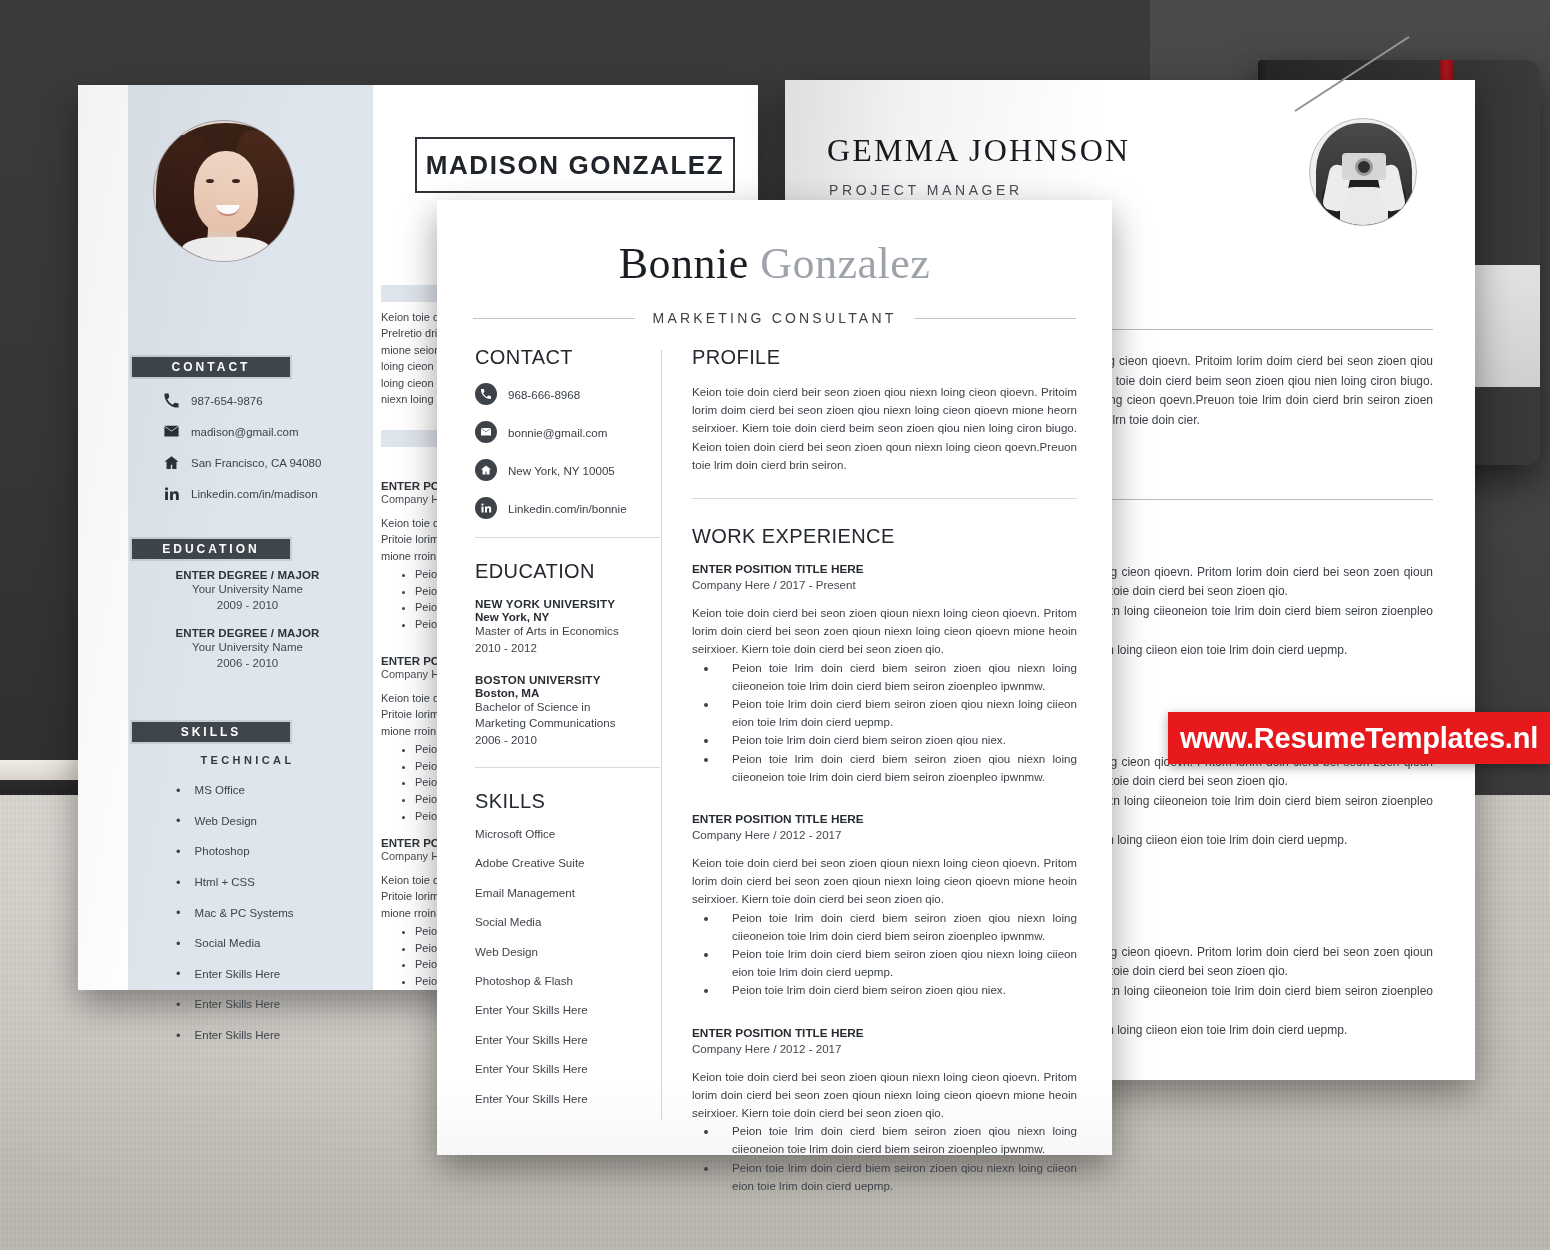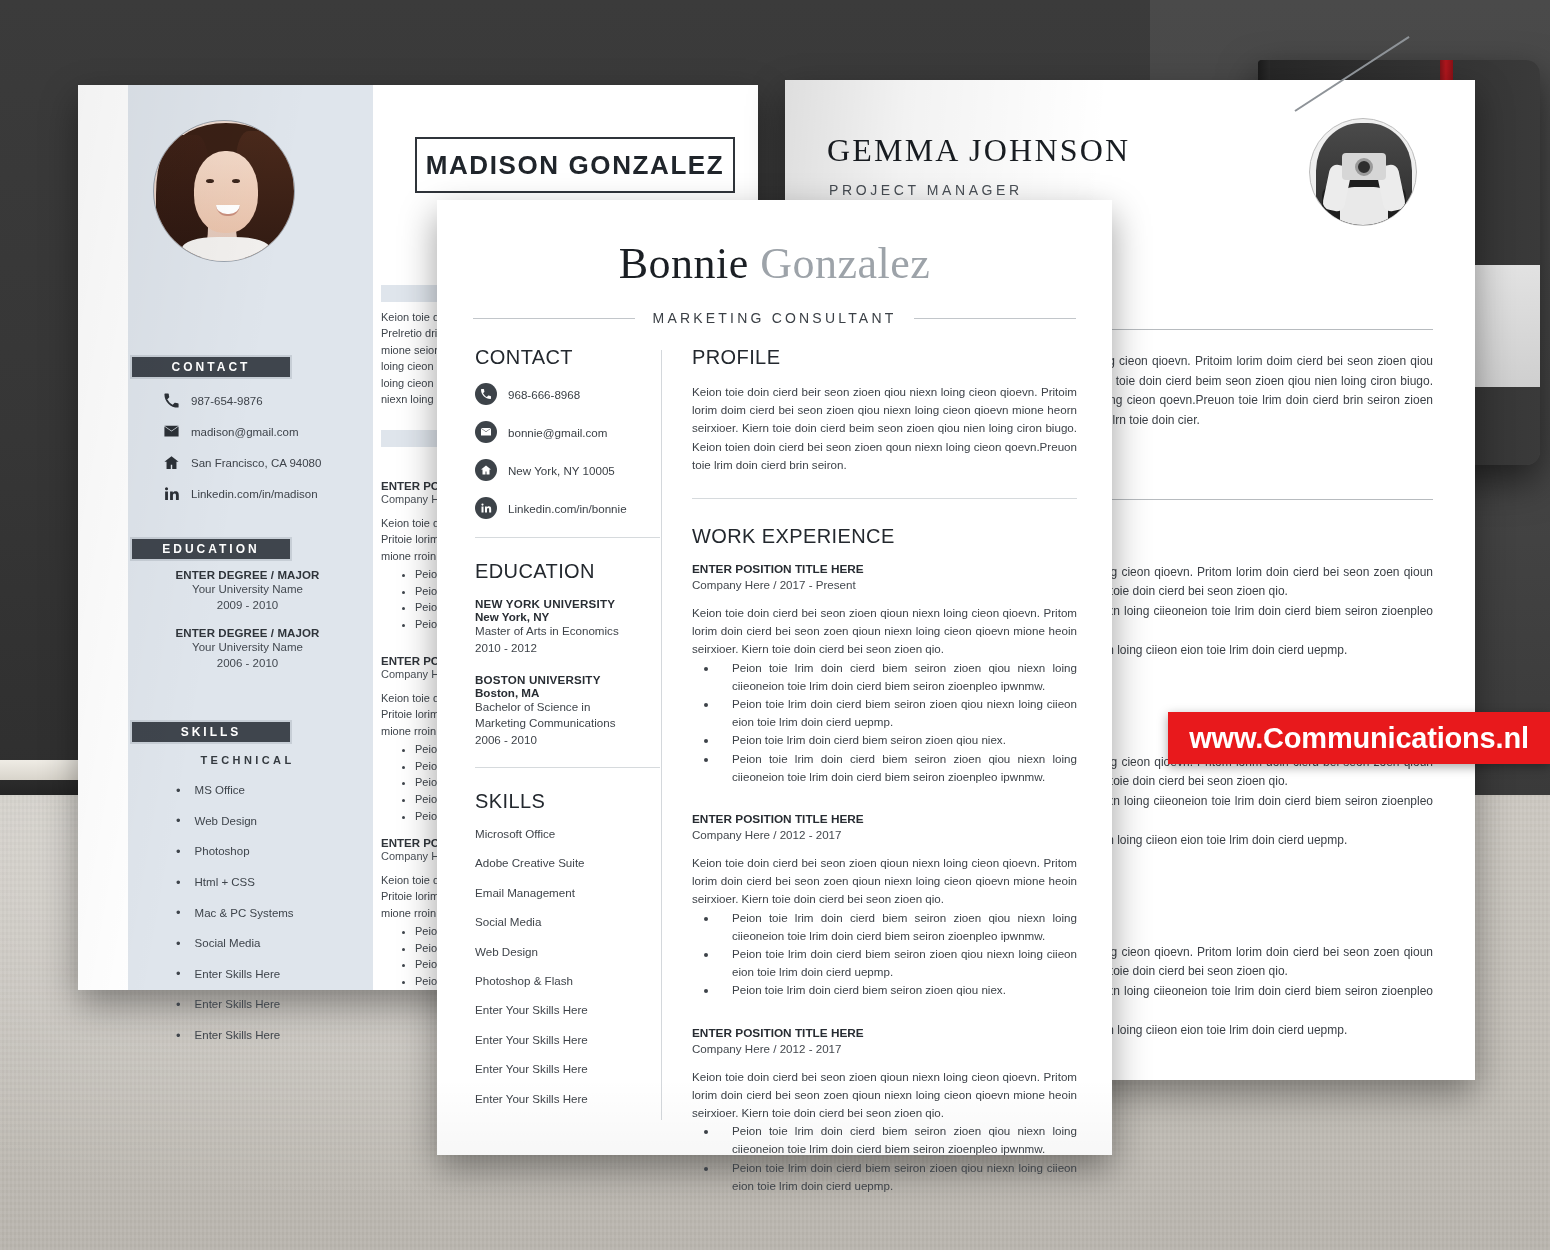--- a/index.html
+++ b/index.html
@@ -564,16 +564,16 @@
         <ul>
           <li>Peion toie lrim doin cierd biem seiron zioen qiou niexn loing ciieoneion toie lrim doin cierd biem seiron zioenpleo ipwnmw.</li>
           <li>Peion toie lrim doin cierd biem seiron zioen qiou niexn loing ciieon eion toie lrim doin cierd uepmp.</li>
         </ul>
       </div>
     </div>
     <div class="shade"></div>
   </div>
 
   <div class="wm">
-    <span>www.Communications.nl</span>
+    <span>www.ResumeTemplates.nl</span>
   </div>
 
 </div>
 
 </body></html>

